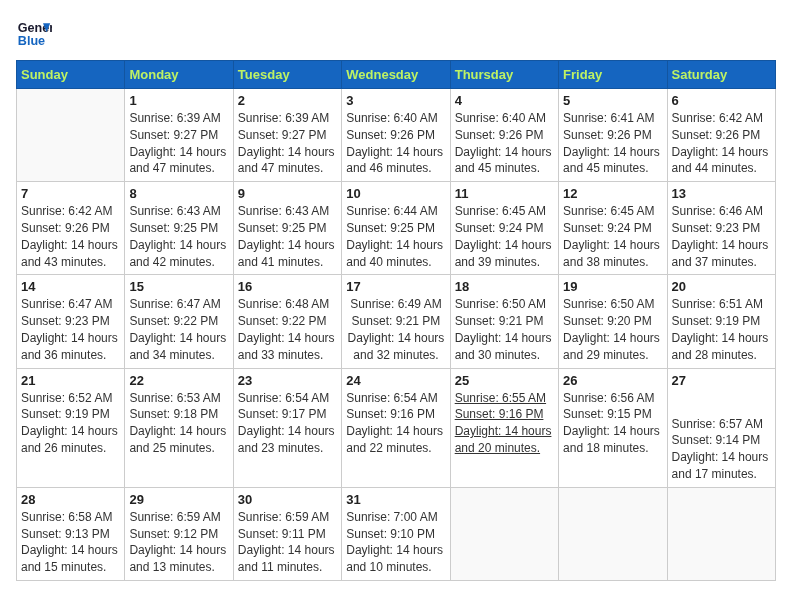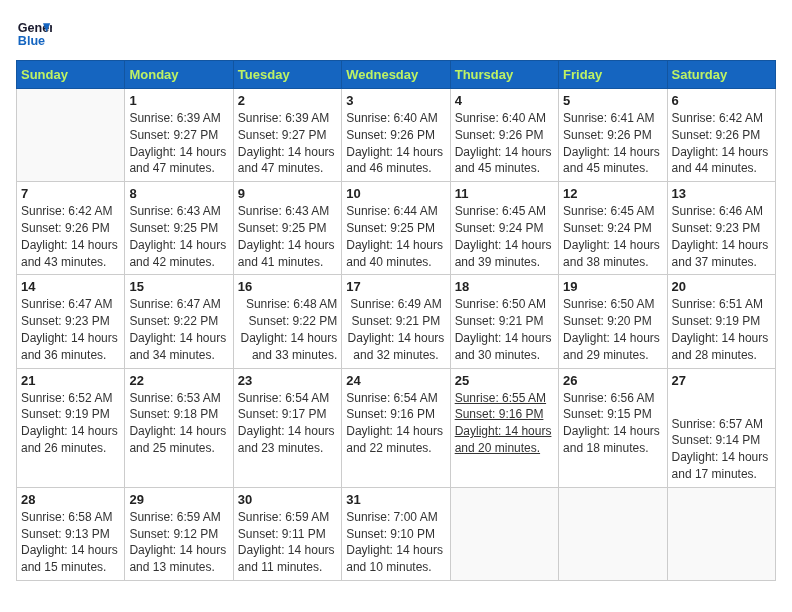--- a/index.html
+++ b/index.html
@@ -210,21 +210,21 @@
         </td>
         <td>
           <div class="day-number">15</div>
           <div class="day-info" style="white-space: pre-line;">Sunrise: 6:47 AM
 Sunset: 9:22 PM
 Daylight: 14 hours
 and 34 minutes.</div>
         </td>
         <td>
           <div class="day-number">16</div>
-          <div class="day-info" style="white-space: pre-line; text-align: right;">Sunrise: 6:48 AM
+          <div class="day-info" style="white-space: pre-line;">Sunrise: 6:48 AM
 Sunset: 9:22 PM
 Daylight: 14 hours
 and 33 minutes.</div>
         </td>
         <td>
           <div class="day-number">17</div>
           <div class="day-info" style="white-space: pre-line; text-align: center;">Sunrise: 6:49 AM
 Sunset: 9:21 PM
 Daylight: 14 hours
 and 32 minutes.</div>

